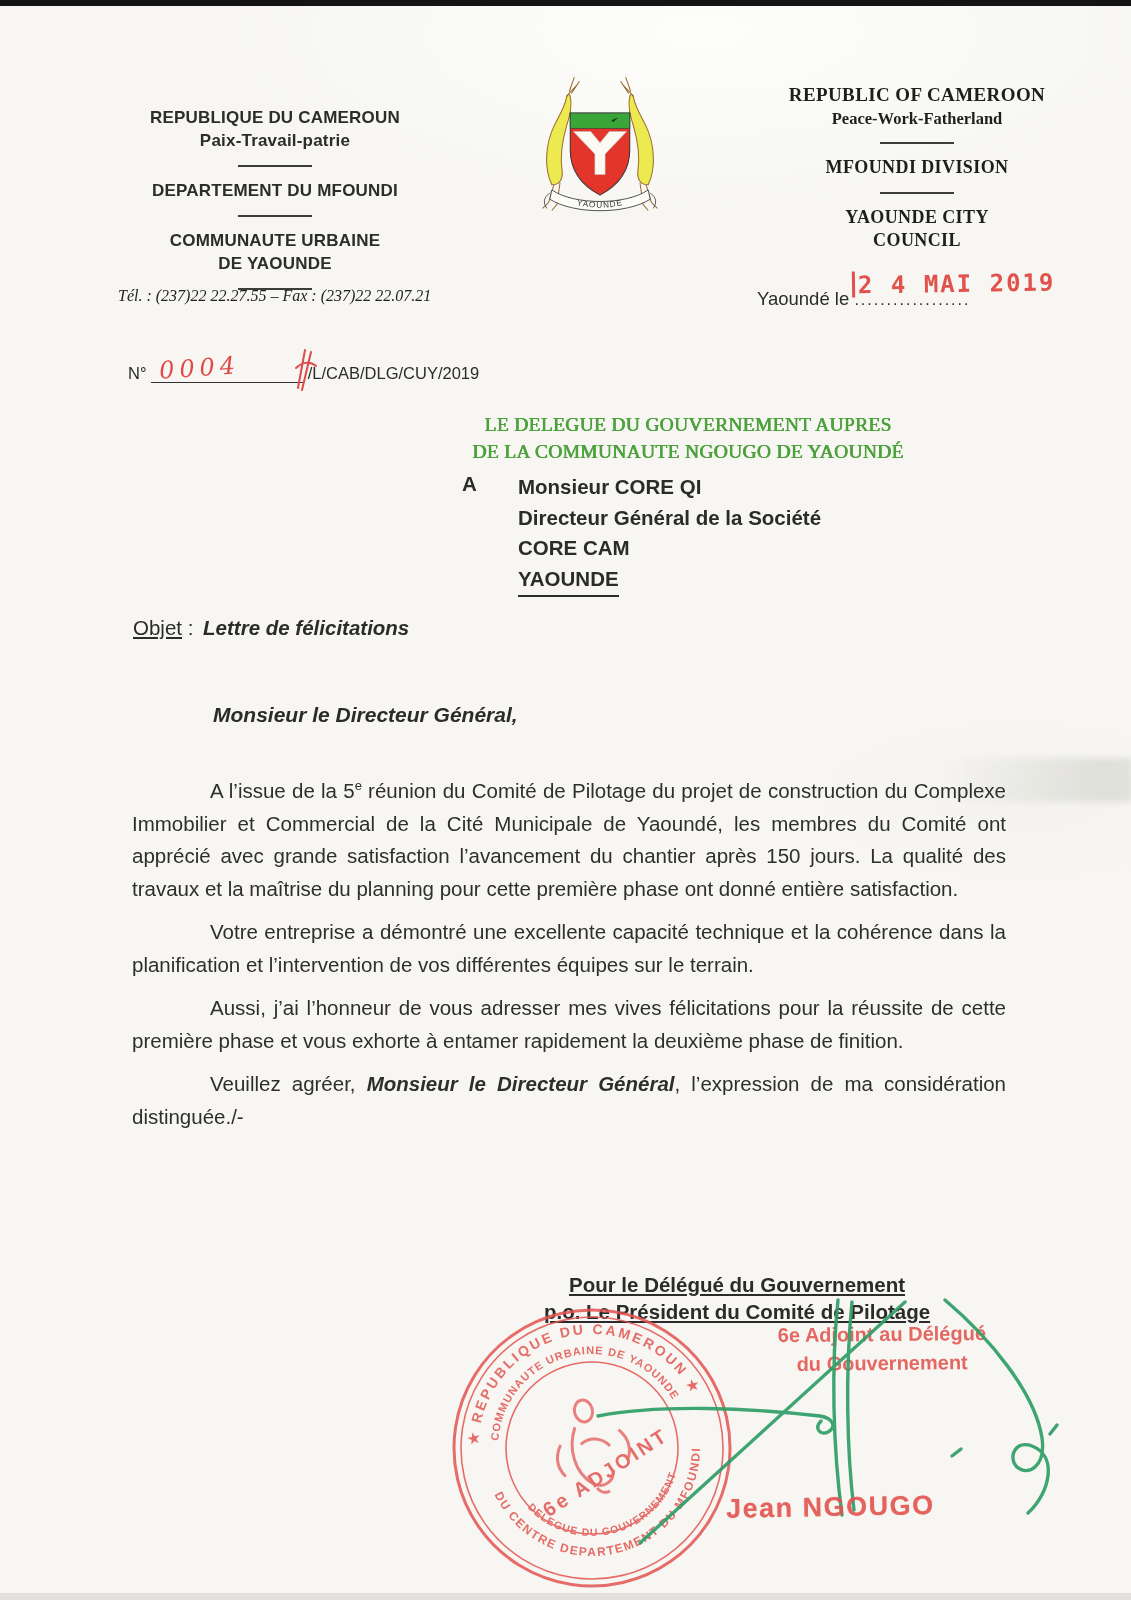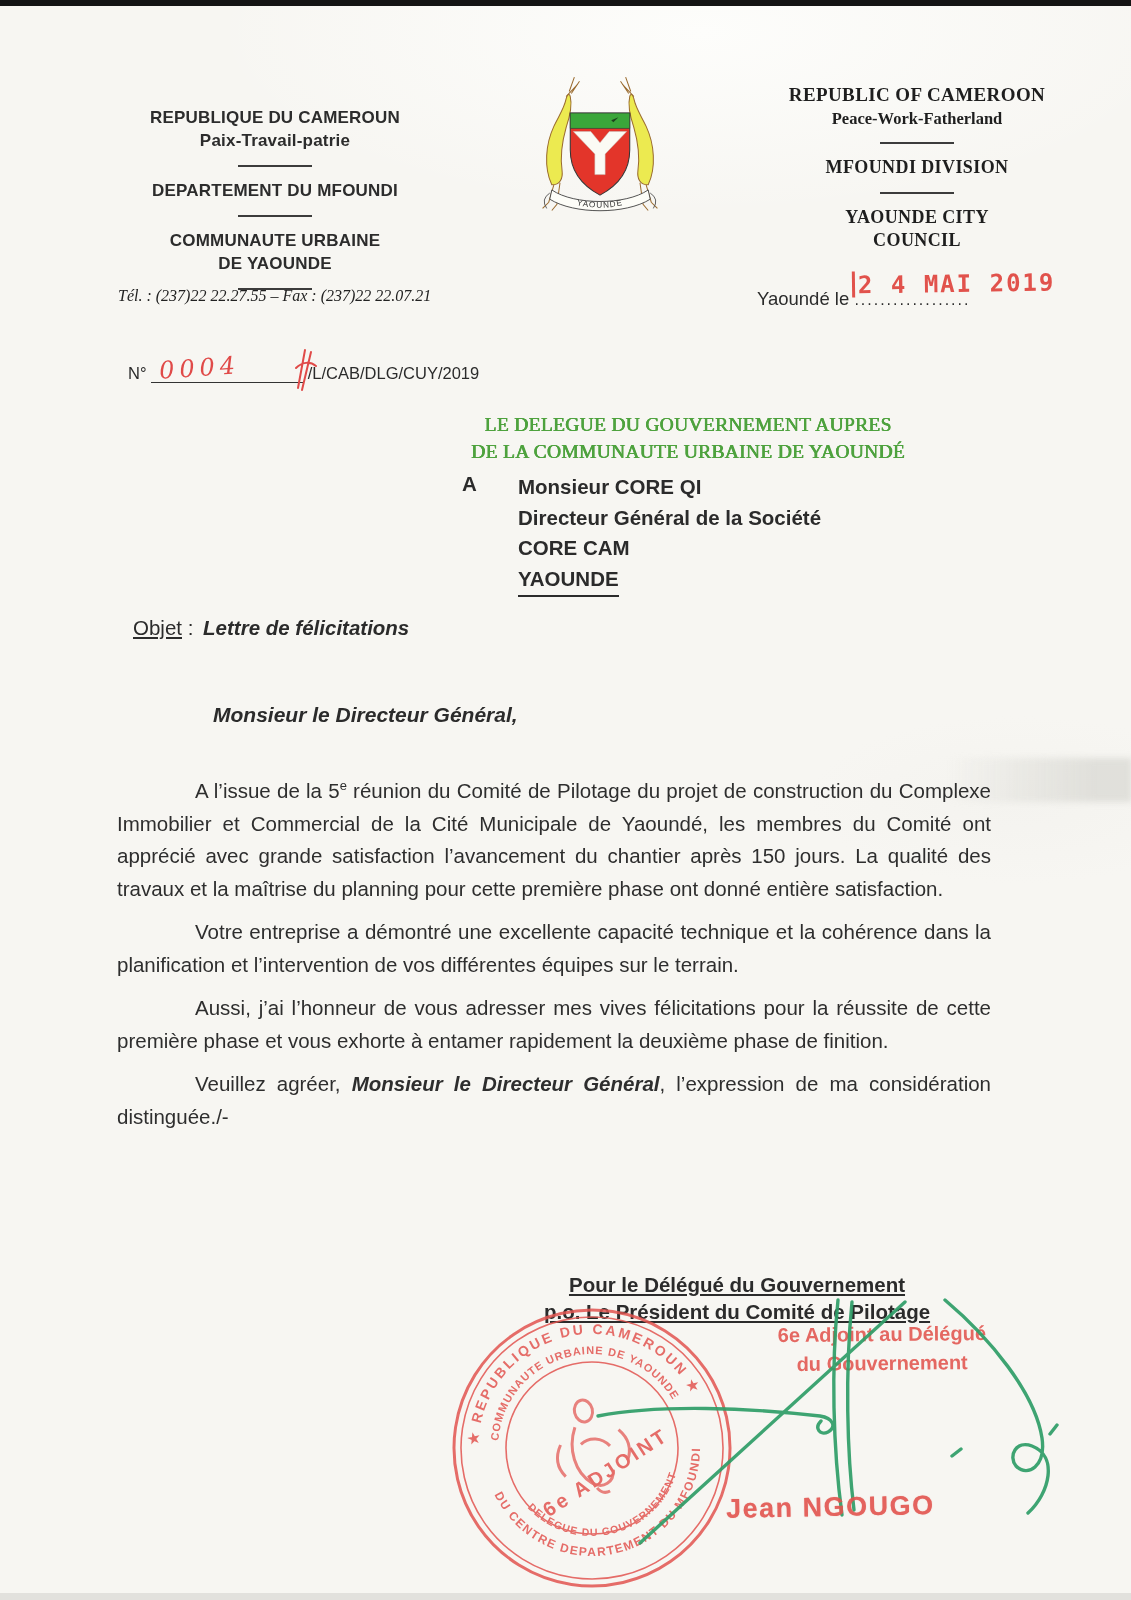--- a/index.html
+++ b/index.html
@@ -63,21 +63,21 @@
   .recipient .underlined{border-bottom:2.5px solid #2b2b2b;display:inline-block;padding-bottom:1px;}
 
   
   .subject{position:absolute;left:133px;top:616px;font-size:20.5px;color:#2b2b2b;}
   .subject .lbl{text-decoration:underline;}
   .subject .val{font-weight:bold;font-style:italic;margin-left:4px;}
   .salutation{position:absolute;left:213px;top:703px;font-size:21px;font-weight:bold;
               font-style:italic;color:#2b2b2b;}
 
   
-  .body-text{position:absolute;left:117px;top:775px;width:874px;font-size:20.5px;
+  .body-text{position:absolute;left:132px;top:775px;width:874px;font-size:20.5px;
              line-height:32.5px;text-align:justify;color:#2e2e2e;}
   .body-text p{margin:0 0 11px 0;text-indent:78px;}
   .body-text sup{font-size:13px;line-height:0;}
   .closing-emph{font-weight:bold;font-style:italic;}
 
   
   .sig-for{position:absolute;left:498px;top:1271px;width:478px;text-align:center;
            font-size:20.5px;font-weight:bold;color:#2b2b2b;line-height:27px;text-decoration:underline;}
   .role-stamp{position:absolute;left:652px;top:1320px;width:460px;text-align:center;
               font-size:20px;font-weight:bold;color:#e2554f;line-height:29px;
@@ -157,21 +157,21 @@
       <span class="ref-hand">0004</span>
       <svg class="ref-flourish" width="26" height="44" viewBox="0 0 26 44">
         <path d="M12,2 L5,40 M18,4 L9,42 M3,20 C9,14 17,13 23,18" fill="none" stroke="#e04a48" stroke-width="2" stroke-linecap="round"></path>
       </svg>
     </span>
     <span>/L/CAB/DLG/CUY/2019</span>
   </div>
 
   <div class="sender-title">
     <div>LE DELEGUE DU GOUVERNEMENT AUPRES</div>
-    <div>DE LA COMMUNAUTE URBAINE DE YAOUNDÉ</div>
+    <div>DE LA COMMUNAUTE NGOUGO DE YAOUNDÉ</div>
   </div>
 
   <div class="recipient">
     <span class="to">A</span>
     <div class="lines">
       <div>Monsieur CORE  QI</div>
       <div>Directeur Général de la Société</div>
       <div>CORE CAM</div>
       <div><span class="underlined">YAOUNDE</span></div>
     </div>

